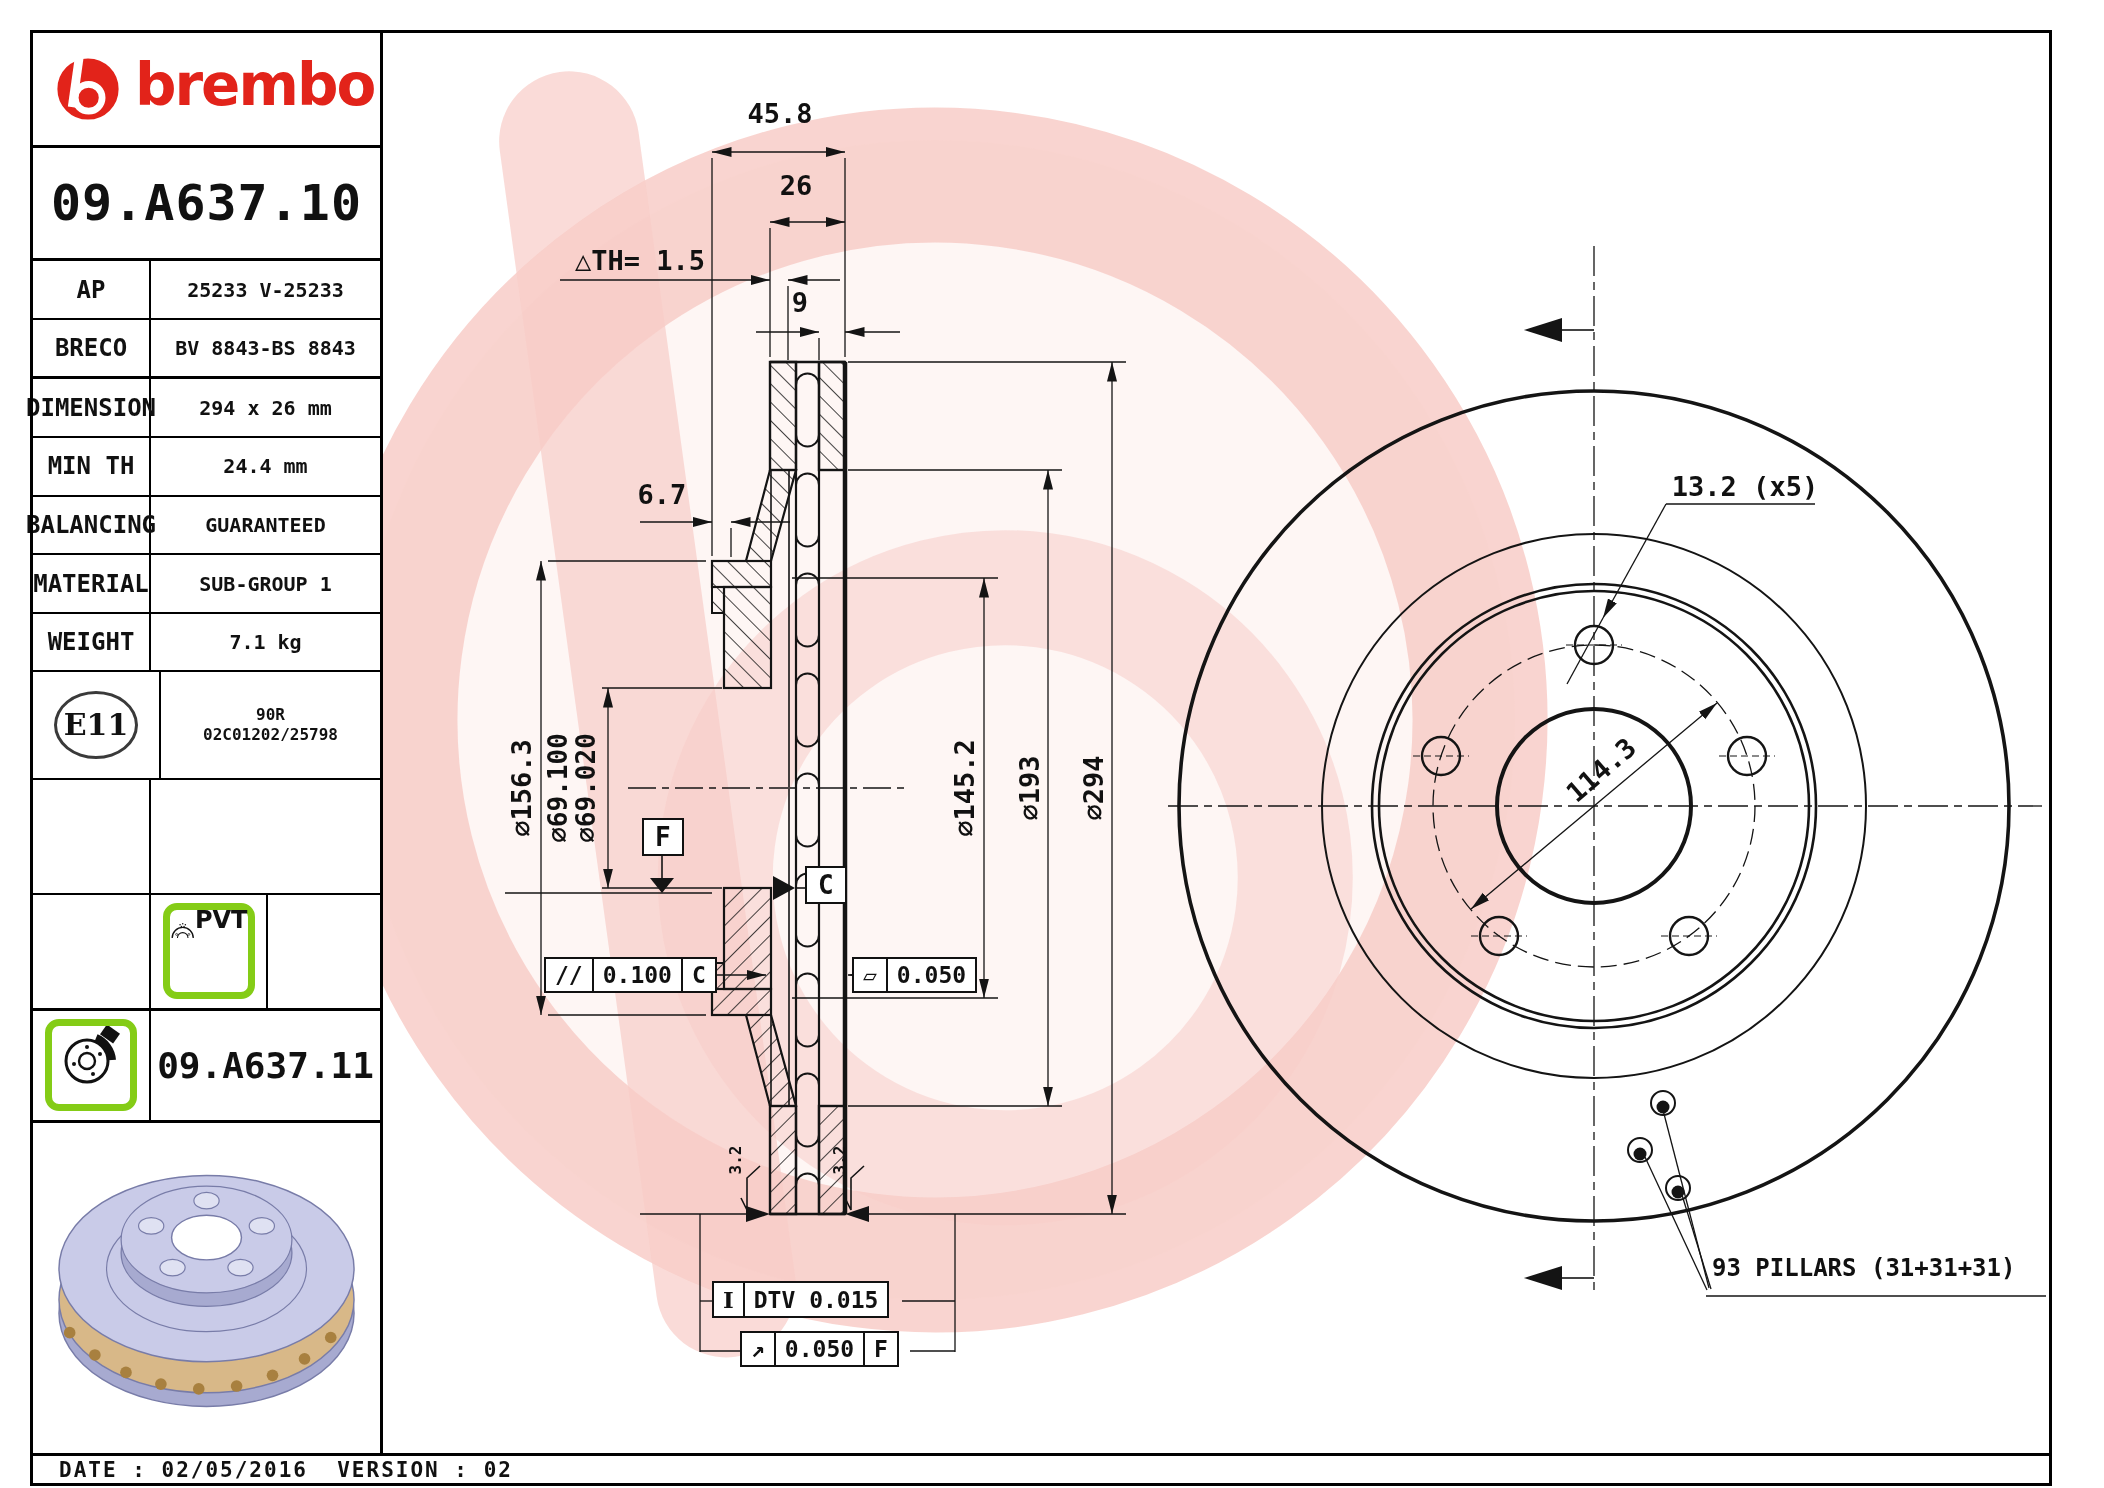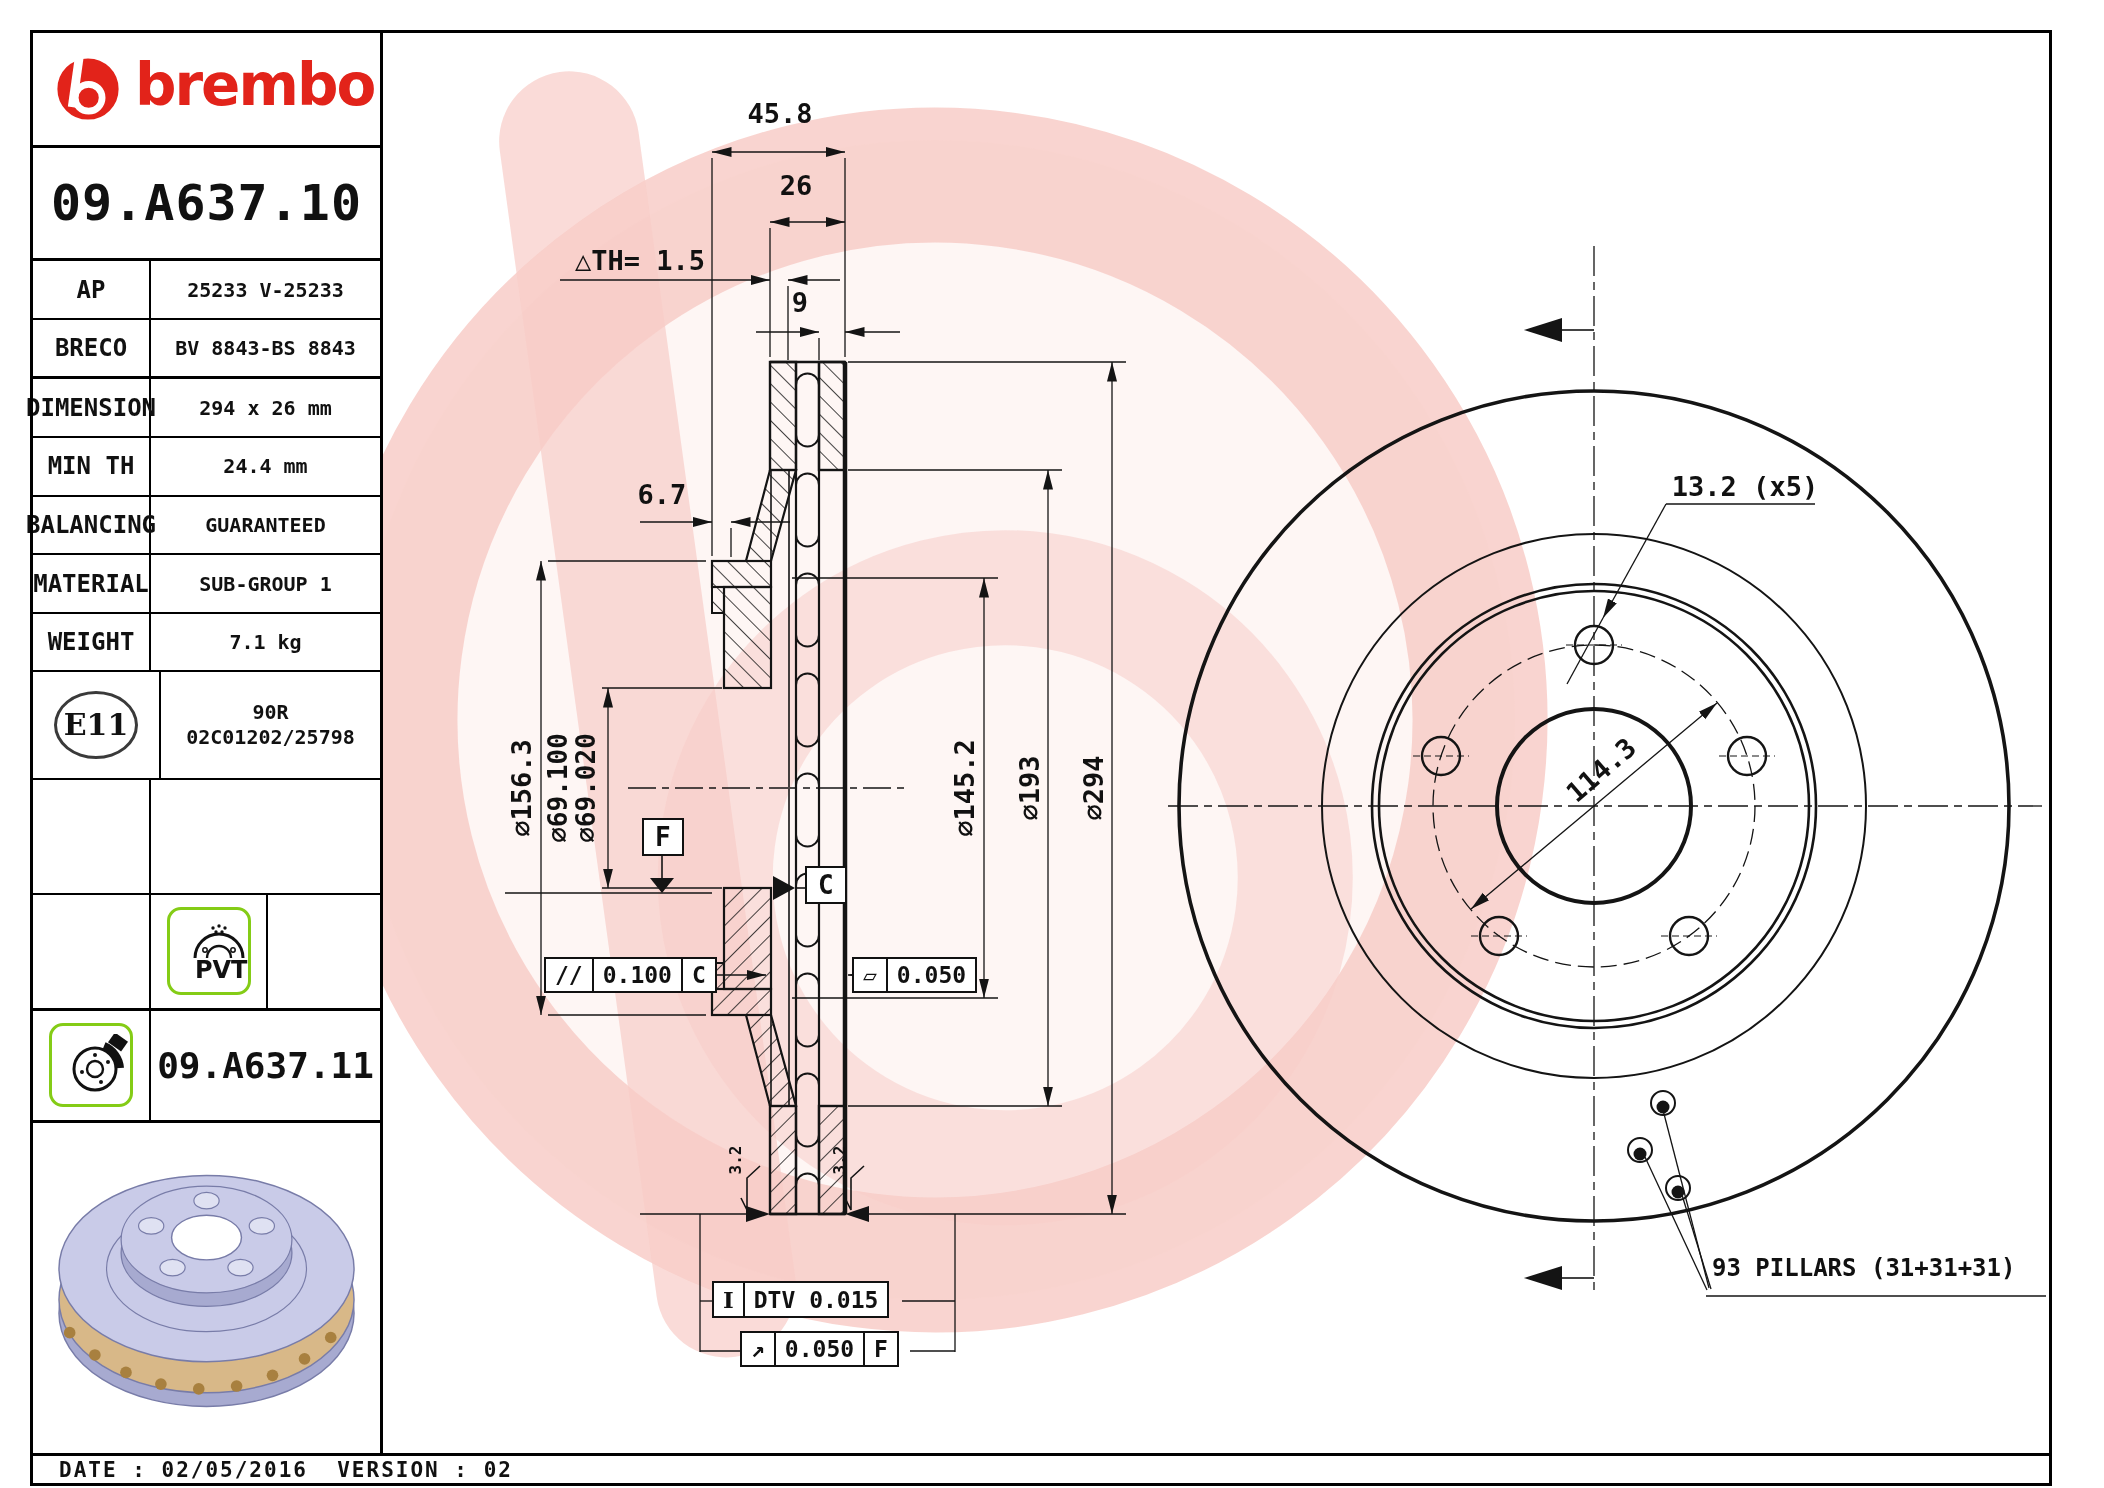--- a/index.html
+++ b/index.html
@@ -26,27 +26,27 @@
   .spec-row{height:57px;border-bottom:2px solid #000;display:flex;}
   .spec-row.thick{border-bottom:3px solid #000;}
   .spec-label{width:118px;border-right:2px solid #000;display:flex;align-items:center;justify-content:center;
               font-size:24px;font-weight:bold;box-sizing:border-box;text-align:center;}
   .spec-value{flex:1;display:flex;align-items:center;justify-content:center;font-size:20px;font-weight:bold;white-space:pre;}
   .e11-row{height:106px;border-bottom:2px solid #000;display:flex;}
   .e11-mark-cell{width:128px;border-right:2px solid #000;display:flex;align-items:center;justify-content:center;box-sizing:border-box;}
   .e11-ellipse{width:78px;height:62px;border:3px solid #3a3a3a;border-radius:50%;display:flex;align-items:center;
                justify-content:center;font-family:"DejaVu Serif",serif;font-weight:bold;font-size:30px;}
   .e11-val{flex:1;display:flex;flex-direction:column;align-items:center;justify-content:center;
-           font-size:20px;font-weight:bold;line-height:1.25;}
+           font-size:16px;font-weight:bold;line-height:1.25;}
   .blank-row{height:114px;border-bottom:2px solid #000;display:flex;}
   .blank-left{width:118px;border-right:2px solid #000;box-sizing:border-box;}
   .pvt-row{height:114px;border-bottom:3px solid #000;display:flex;}
   .pvt-mid{width:117px;border-right:2px solid #000;display:flex;align-items:center;justify-content:center;box-sizing:border-box;}
-  .badge{width:78px;height:82px;border:3px solid #84cc16;border-radius:14px;display:flex;flex-direction:column;
-         align-items:flex-end;justify-content:center;background:#fff;}
+  .badge{width:78px;height:82px;border:7px solid #84cc16;border-radius:14px;display:flex;flex-direction:row;
+         align-items:flex-start;justify-content:center;background:#fff;}
   .badge .badge-word{font-size:24px;font-weight:bold;font-family:"DejaVu Sans",sans-serif;line-height:1;margin-top:-2px;}
   .alt-row{height:110px;border-bottom:3px solid #000;display:flex;}
   .alt-icon-cell{width:118px;border-right:2px solid #000;display:flex;align-items:center;justify-content:center;box-sizing:border-box;}
   .alt-num{flex:1;display:flex;align-items:center;justify-content:center;font-size:36px;font-weight:bold;}
   .render-cell{flex:1;display:flex;align-items:center;justify-content:center;}
   
   .lb{position:absolute;transform:translate(-50%,-50%);font-weight:bold;font-size:27px;white-space:nowrap;
       font-family:"DejaVu Sans Mono","DejaVu Sans",monospace;}
   .rot{transform:translate(-50%,-50%) rotate(-90deg);}
   .rot41{transform:translate(-50%,-50%) rotate(-41deg);}

